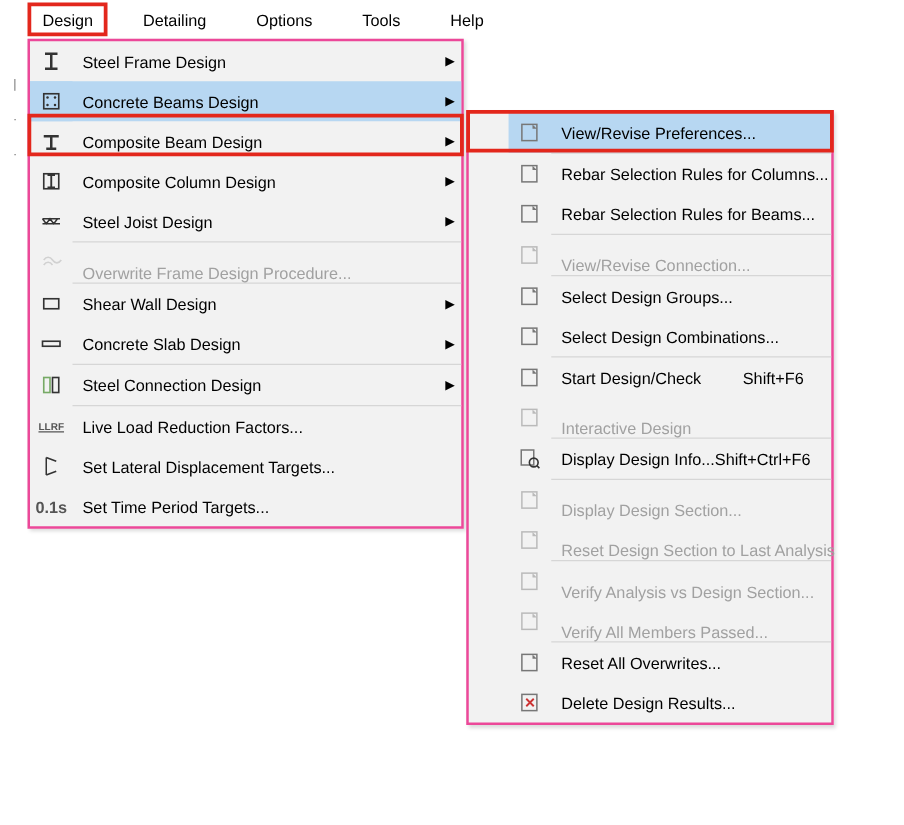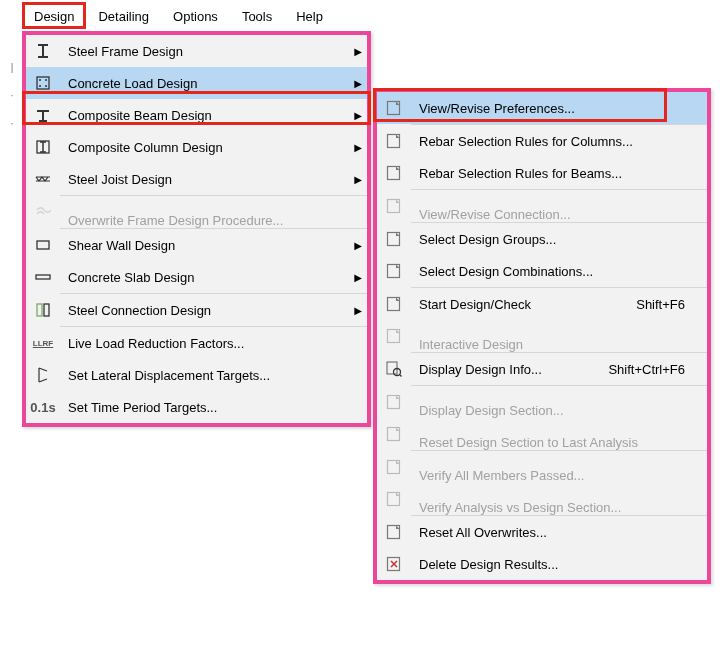--- a/index.html
+++ b/index.html
@@ -9,39 +9,39 @@
     font-family: "Segoe UI", Tahoma, sans-serif;
     font-size: 13px;
     background: #ffffff;
     color: #000;
   }
   .menubar {
     position: absolute;
     left: 22px; top: 5px;
     display: flex;
     align-items: center;
-    gap: 0;
+    gap: 16px;
   }
   .menubar .mitem {
     padding: 4px 12px;
     cursor: default;
   }
   .red-box {
     position: absolute;
     border: 3px solid #e3271c;
     pointer-events: none;
   }
   .dropdown {
     position: absolute;
     background: #f2f2f2;
-    border: 4px solid #ec4899;
+    border: 2px solid #ec4899;
     box-shadow: 2px 2px 3px rgba(0,0,0,0.15);
   }
   .dd1 { left: 22px; top: 31px; width: 349px; }
-  .dd2 { left: 373px; top: 88px; width: 338px; }
+  .dd2 { left: 373px; top: 88px; width: 294px; padding-left: 32px; }
   .mrow {
     display: flex;
     align-items: center;
     height: 32px;
     position: relative;
   }
   .mrow .icon-cell {
     width: 34px; height: 32px;
     display: flex; align-items: center; justify-content: center;
     flex-shrink: 0;
@@ -131,21 +131,21 @@
         <span class="ico">
           <svg width="18" height="18" viewBox="0 0 18 18">
             <rect x="3" y="3" width="12" height="12" fill="none" stroke="#333" stroke-width="1.3"></rect>
             <circle cx="6" cy="6" r="1" fill="#333"></circle>
             <circle cx="12" cy="6" r="1" fill="#333"></circle>
             <circle cx="6" cy="12" r="1" fill="#333"></circle>
             <circle cx="12" cy="12" r="1" fill="#333"></circle>
           </svg>
         </span>
       </div>
-      <div class="label">Concrete Load Design</div>
+      <div class="label">Concrete Beams Design</div>
       <div class="arrow">▶</div>
     </div>
     <div class="mrow">
       <div class="icon-cell">
         <span class="ico">
           <svg width="18" height="18" viewBox="0 0 18 18">
             <path d="M3 5h12M9 5v10M5 15h8" stroke="#333" stroke-width="2" fill="none"></path>
           </svg>
         </span>
       </div>
@@ -401,33 +401,33 @@
     <div class="sep"></div>
     <div class="mrow disabled">
       <div class="icon-cell">
         <span class="ico">
           <svg width="18" height="18" viewBox="0 0 18 18">
             <rect x="2.5" y="2.5" width="12" height="13" fill="none" stroke="#777" stroke-width="1.2"></rect>
             <path d="M11 2.5 L14.5 6 L11 6 Z" fill="#777"></path>
           </svg>
         </span>
       </div>
+      <div class="label">Verify Analysis vs Design Section...</div>
+      <div style="width: 14px;"></div>
+    </div>
+    <div class="mrow disabled">
+      <div class="icon-cell">
+        <span class="ico">
+          <svg width="18" height="18" viewBox="0 0 18 18">
+            <rect x="2.5" y="2.5" width="12" height="13" fill="none" stroke="#777" stroke-width="1.2"></rect>
+            <path d="M11 2.5 L14.5 6 L11 6 Z" fill="#777"></path>
+          </svg>
+        </span>
+      </div>
       <div class="label">Verify All Members Passed...</div>
-      <div style="width: 14px;"></div>
-    </div>
-    <div class="mrow disabled">
-      <div class="icon-cell">
-        <span class="ico">
-          <svg width="18" height="18" viewBox="0 0 18 18">
-            <rect x="2.5" y="2.5" width="12" height="13" fill="none" stroke="#777" stroke-width="1.2"></rect>
-            <path d="M11 2.5 L14.5 6 L11 6 Z" fill="#777"></path>
-          </svg>
-        </span>
-      </div>
-      <div class="label">Verify Analysis vs Design Section...</div>
       <div style="width: 14px;"></div>
     </div>
     <div class="sep"></div>
     <div class="mrow">
       <div class="icon-cell">
         <span class="ico">
           <svg width="18" height="18" viewBox="0 0 18 18">
             <rect x="2.5" y="2.5" width="12" height="13" fill="none" stroke="#777" stroke-width="1.2"></rect>
             <path d="M11 2.5 L14.5 6 L11 6 Z" fill="#777"></path>
           </svg>

